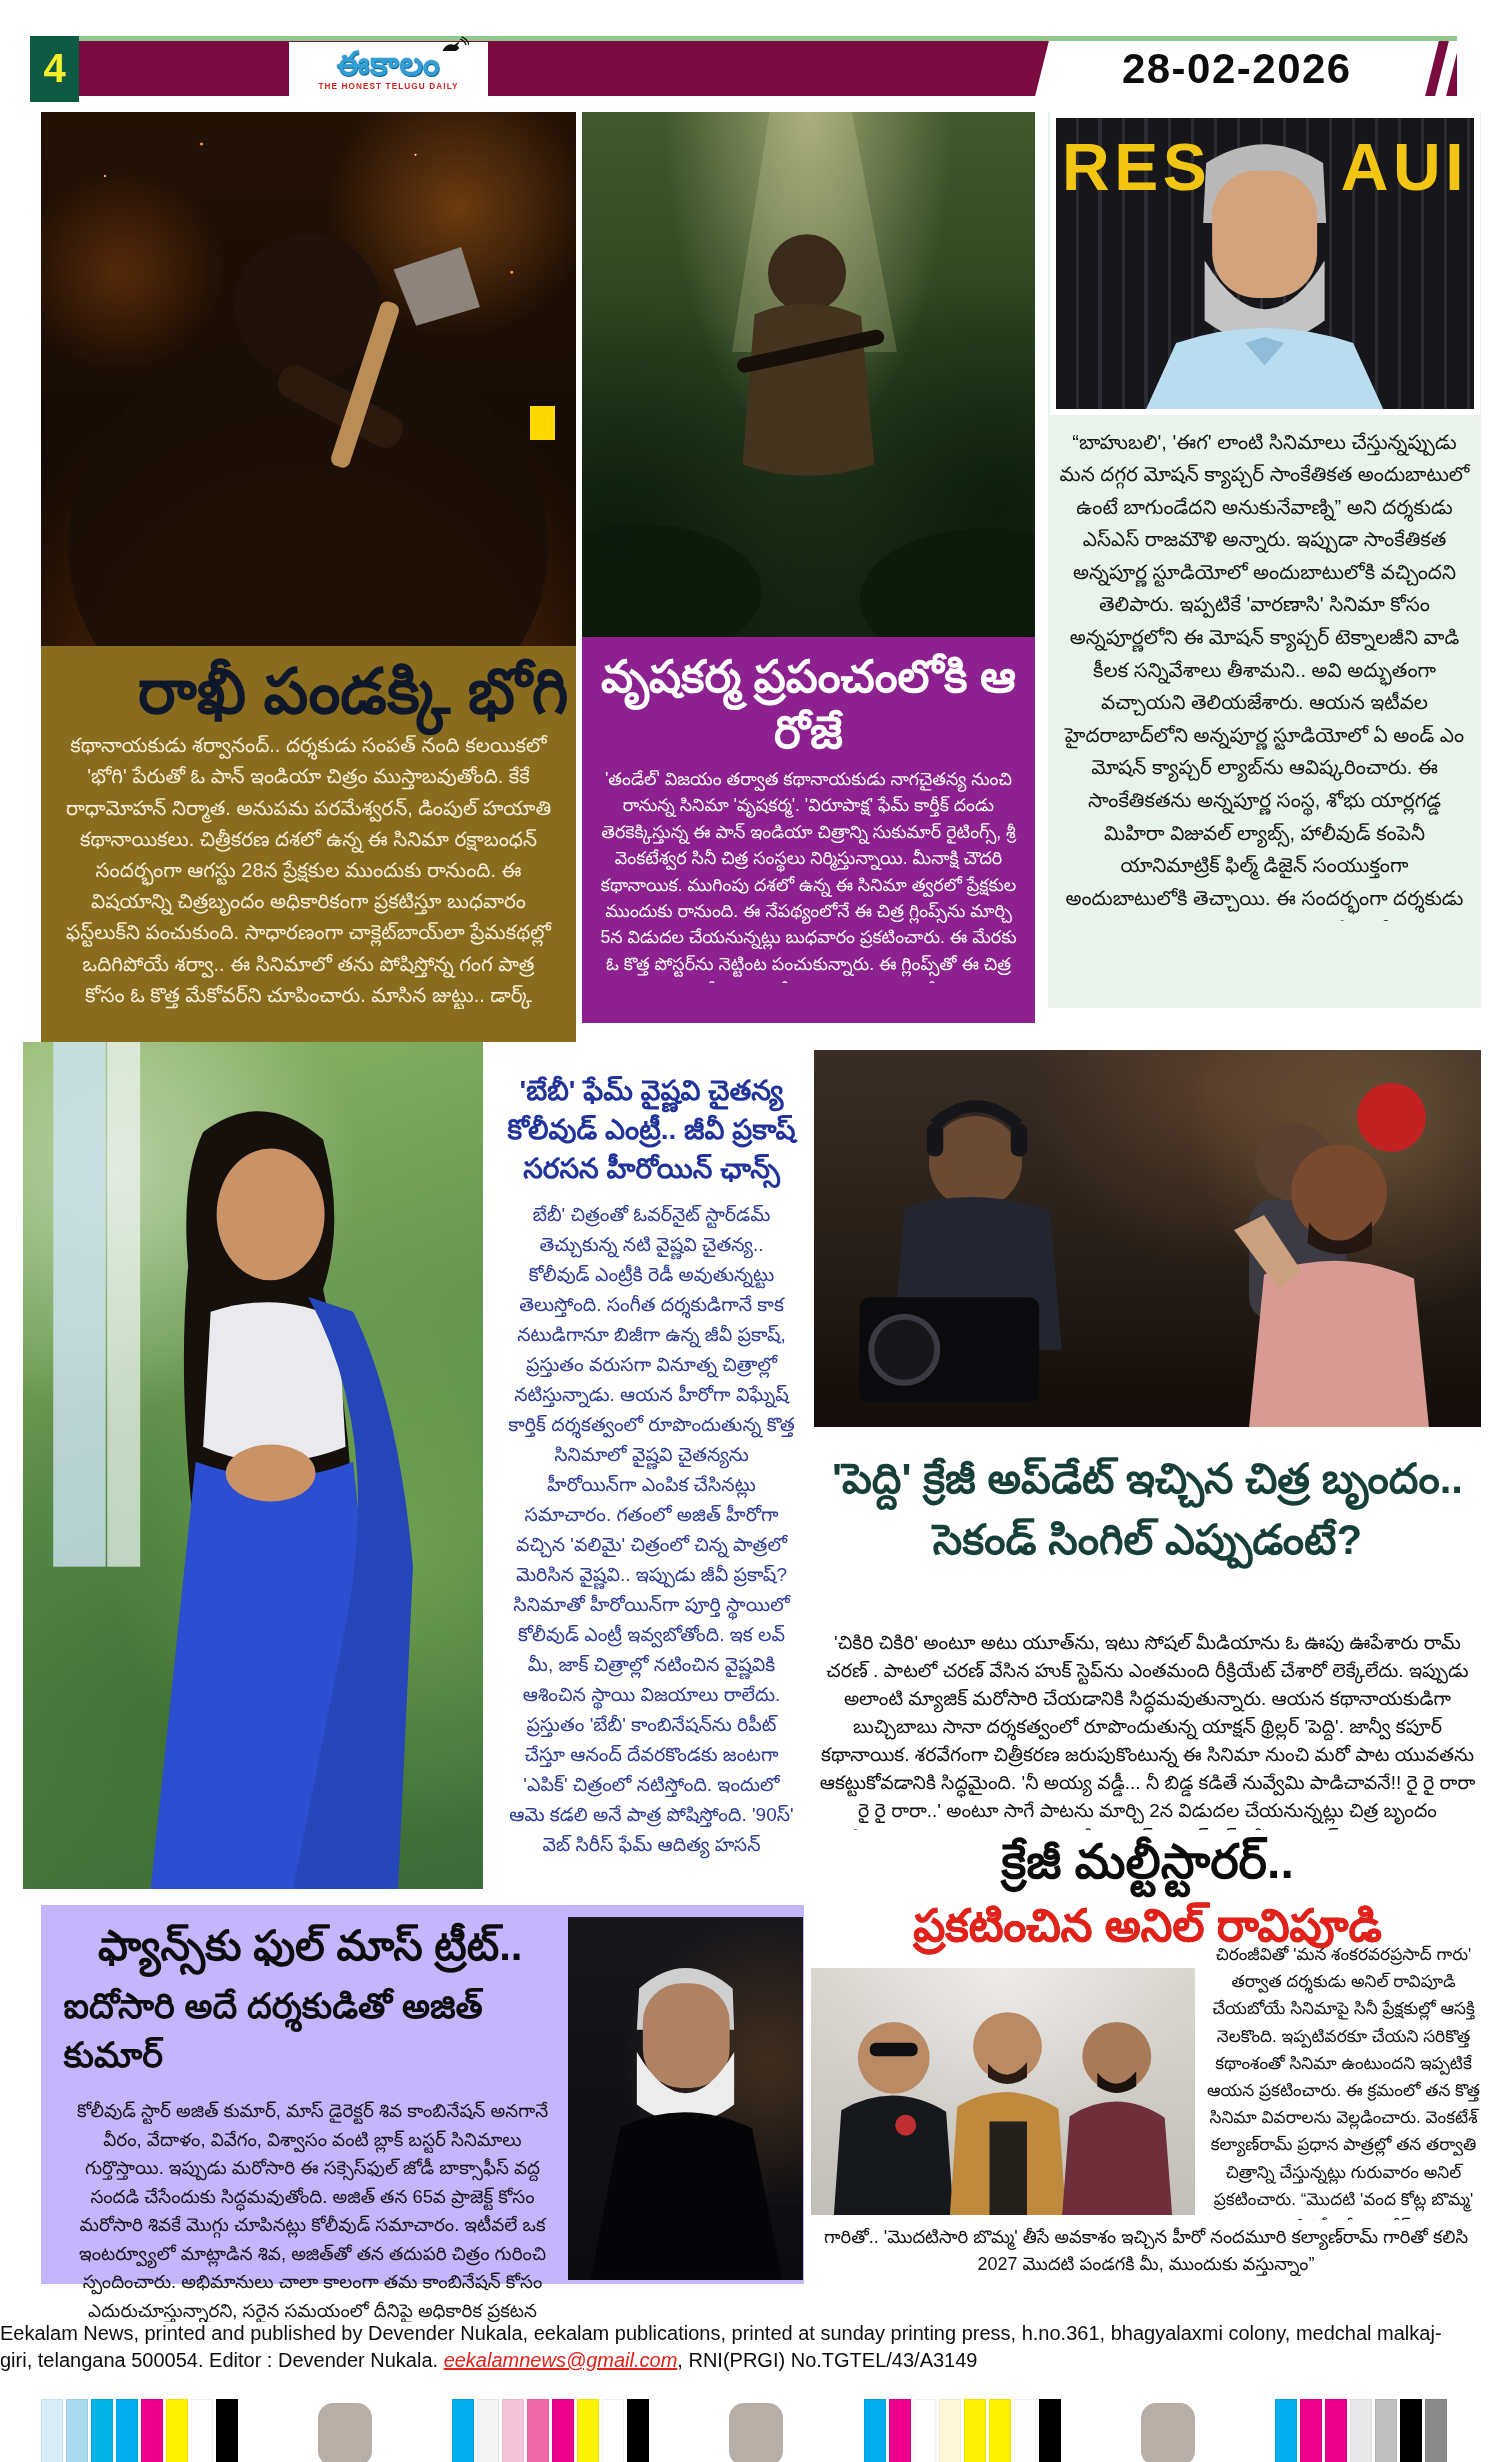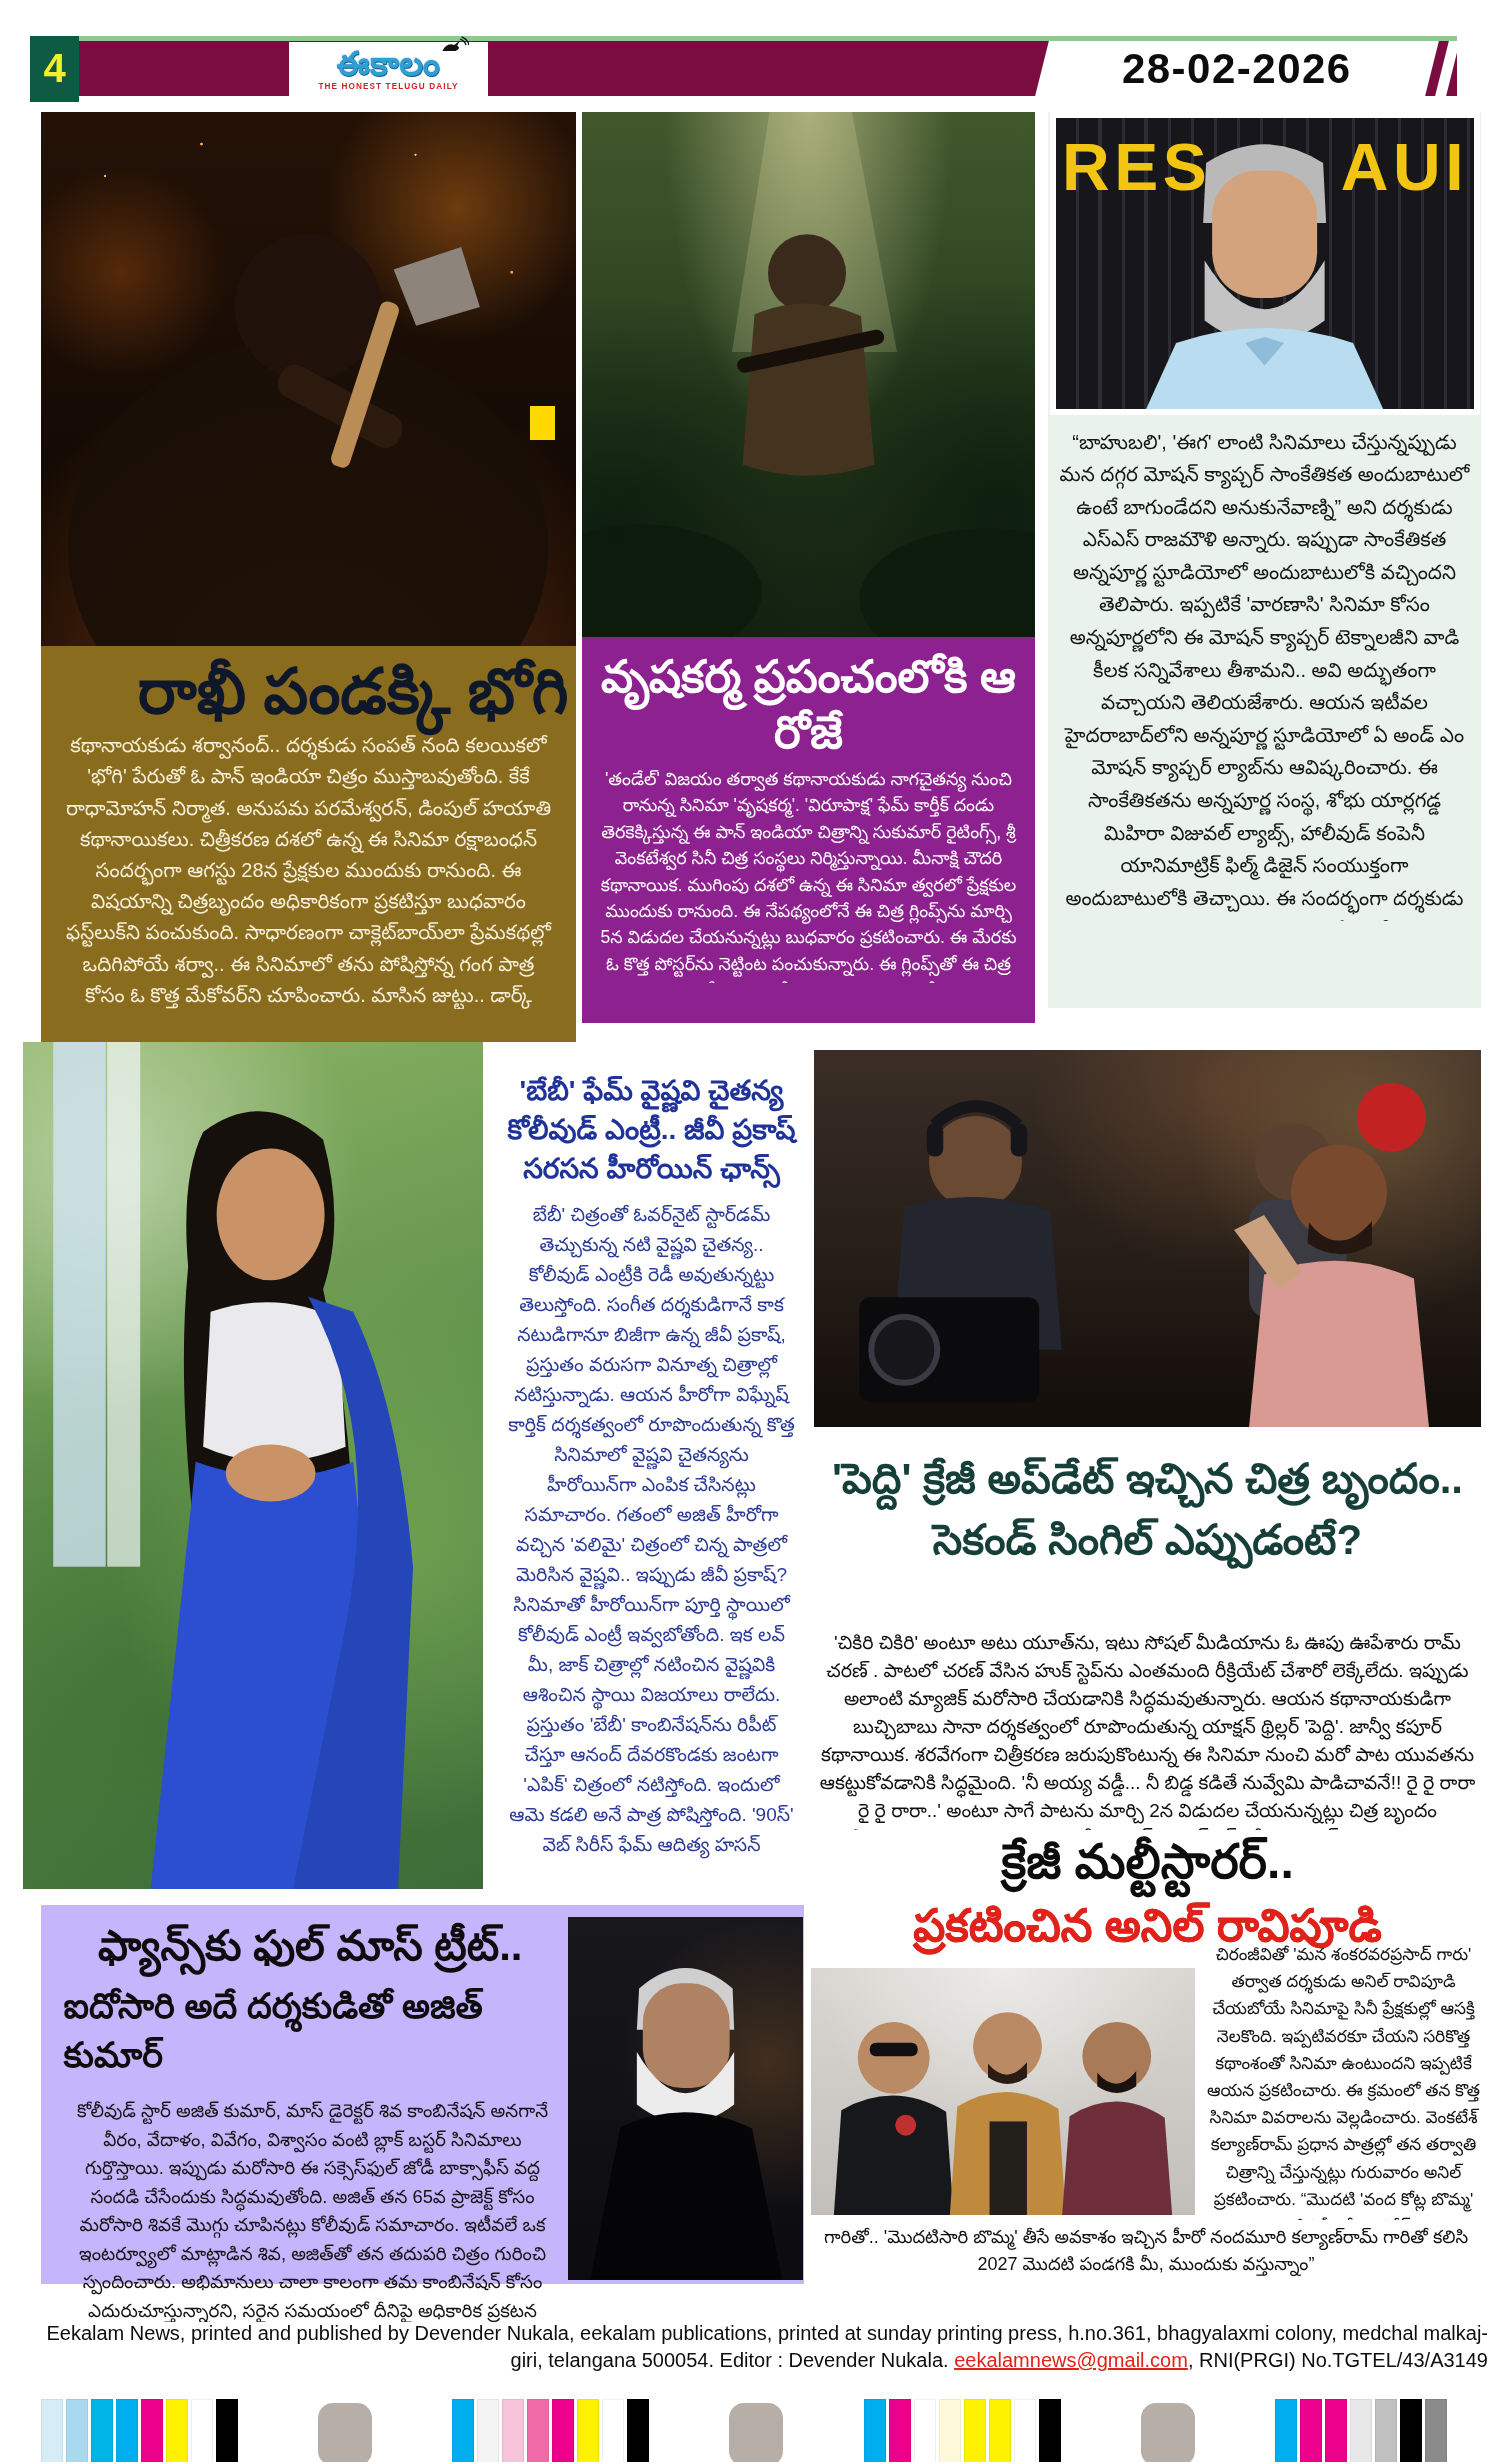--- a/index.html
+++ b/index.html
@@ -91,23 +91,23 @@
   .ph6{left:568px;top:1917px;width:235px;height:363px;
        background:
          radial-gradient(circle at 85% 40%, rgba(120,80,40,.45), transparent 50%),
          linear-gradient(180deg,#17171c 0%,#0c0c10 100%);}
   .ph7{left:811px;top:1968px;width:384px;height:247px;
        background:
          radial-gradient(circle at 50% 0%, rgba(255,255,255,.5), transparent 60%),
          linear-gradient(180deg,#dad7d2 0%,#c2bfba 100%);}
 
   
-  .footer-line{left:0;width:1488px;text-align:right;color:#0d0d0d;font-size:20px;line-height:1.35;}
+  .footer-line{left:0;width:1488px;text-align:left;color:#0d0d0d;font-size:20px;line-height:1.35;}
   .f1{top:2320px;} .f2{top:2347px;}
-  .email{color:#e32119;text-decoration:underline;}
+  .email{color:#e32119;font-style:italic;text-decoration:underline;}
   .pm-row{left:41px;top:2398px;width:1406px;height:72px;display:flex;align-items:center;justify-content:space-between;}
   .pm-group{display:flex;gap:3px;}
   .pm-chip{width:20px;height:69px;display:inline-block;border:0.7px solid rgba(0,0,0,.06);}
   .pm-blob{width:54px;height:63px;border-radius:15px;display:inline-block;}
 </style>
 </head>
 <body>
 
 <div class="page">
 

